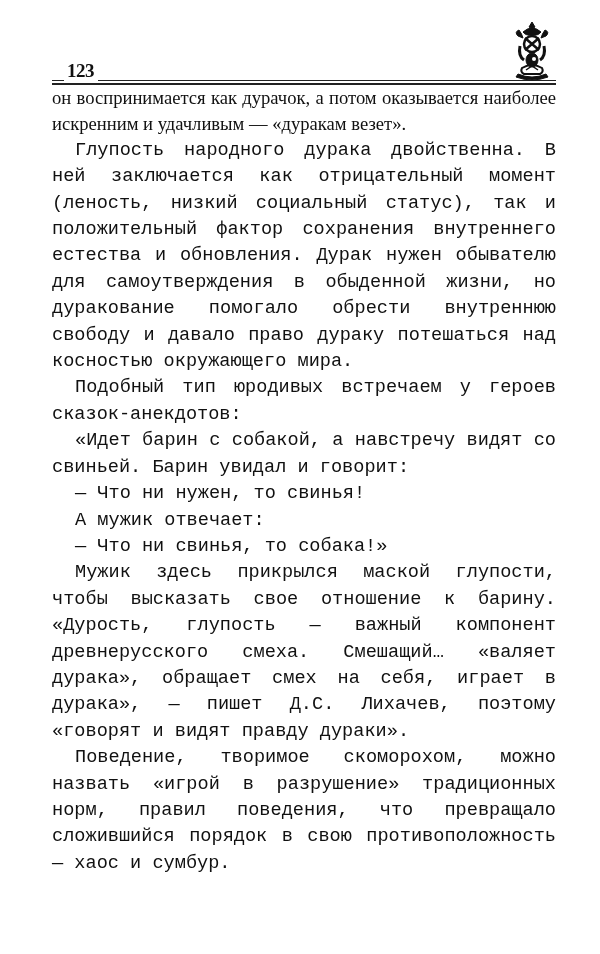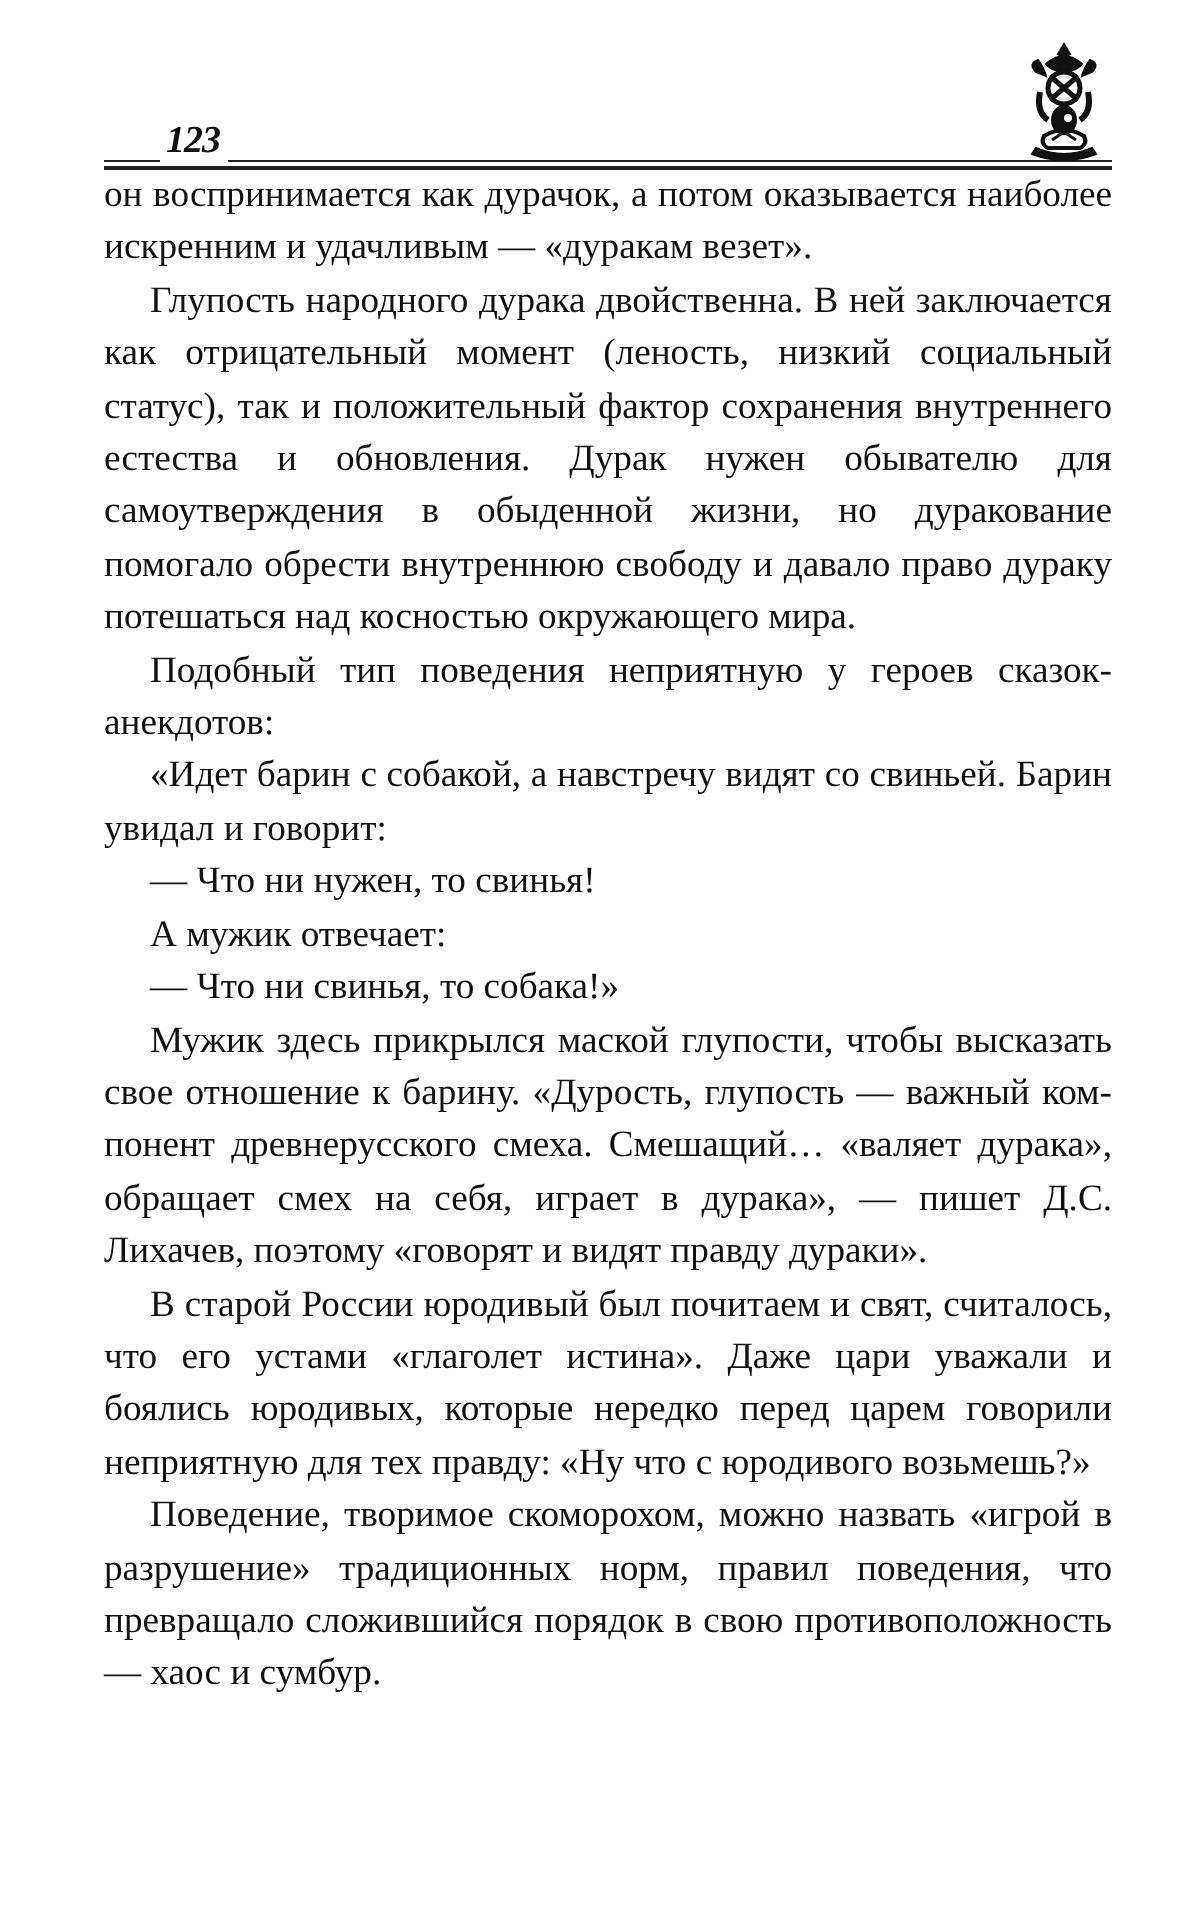--- a/index.html
+++ b/index.html
@@ -1,24 +1,24 @@
 <!DOCTYPE html>
 <html><head>
 <meta charset="utf-8">
 <style>
   html, body { margin: 0; padding: 0; background: #ffffff; }
   body { width: 600px; height: 954px; position: relative; overflow: hidden; font-family: "Liberation Serif", "DejaVu Serif", serif; color: #111; }
   .header { position: absolute; left: 52px; top: 64px; width: 504px; height: 22px; }
-  .page-num { position: absolute; left: 28px; top: -4px; font-weight: bold; font-size: 19px; line-height: 22px; background: #fff; padding: 0 4px 0 3px; letter-spacing: -0.5px; font-style: italic; }
+  .page-num { position: absolute; left: 12px; top: -4px; font-weight: bold; font-size: 19px; line-height: 22px; background: #fff; padding: 0 4px 0 3px; letter-spacing: -0.5px; }
   .rule-thin { position: absolute; left: 0; right: 0; top: 16px; height: 0; border-top: 1.2px solid #222; }
   .rule-thick { position: absolute; left: 0; right: 0; top: 19px; height: 0; border-top: 2px solid #222; }
   .ornament { position: absolute; left: 510px; top: 20px; width: 44px; height: 64px; }
   .text { position: absolute; left: 52px; top: 85px; width: 504px; font-size: 18.6px; line-height: 26.4px; }
   .text p { margin: 0; text-align: justify; text-align-last: left; hyphens: manual; }
-  .text p.ind { text-indent: 23px; }
+  .text p.ind { text-indent: 23px; font-family: Liberation Mono, monospace; }
 </style>
 </head>
 <body>
 
 <div class="header">
   <div class="rule-thin"></div>
   <div class="rule-thick"></div>
   <span class="page-num">123</span>
 </div>
 
@@ -35,22 +35,21 @@
     <circle cx="24" cy="39" r="2" fill="#fff" stroke="none"></circle>
     <path d="M12 48 Q22 42 32 48 Q34 52 30 54 L14 54 Q10 52 12 48 Z" fill="none" stroke-width="2"></path>
     <path d="M8 54 Q22 60 36 54 L38 57 Q22 63 6 57 Z"></path>
     <path d="M16 50 L22 46 L28 50" fill="none" stroke-width="1.5"></path>
   </g>
 </svg>
 
 <div class="text">
   <p>он воспринимается как дурачок, а потом оказывается наиболее искренним и удачливым — «дуракам везет».</p>
   <p class="ind">Глупость народного дурака двойственна. В ней заключается как отрицательный момент (леность, низкий социальный статус), так и положительный фактор сохранения внутреннего естества и обновления. Дурак нужен обывателю для самоутверждения в обыденной жизни, но дуракование помогало обрести внутрен­нюю свободу и давало право дураку потешаться над косностью окружающего мира.</p>
-  <p class="ind">Подобный тип поведения неприятную у героев сказок-анекдотов:</p>
+  <p class="ind">Подобный тип юродивых встречаем у героев сказок-анекдотов:</p>
   <p class="ind">«Идет барин с собакой, а навстречу видят со свиньей. Барин увидал и говорит:</p>
   <p class="ind">— Что ни нужен, то свинья!</p>
   <p class="ind">А мужик отвечает:</p>
   <p class="ind">— Что ни свинья, то собака!»</p>
   <p class="ind">Мужик здесь прикрылся маской глупости, чтобы высказать свое отношение к барину. «Дурость, глупость — важный ком­понент древнерусского смеха. Смешащий… «валяет дурака», обращает смех на себя, играет в дурака», — пишет Д.С. Лихачев, поэтому «говорят и видят правду дураки».</p>
-  <p class="ind">В старой России юродивый был почитаем и свят, считалось, что его устами «глаголет истина». Даже цари уважали и боялись юродивых, которые нередко перед царем говорили неприятную для тех правду: «Ну что с юродивого возьмешь?»</p>
   <p class="ind">Поведение, творимое скоморохом, можно назвать «игрой в разрушение» традиционных норм, правил поведения, что превра­щало сложившийся порядок в свою противоположность — хаос и сумбур.</p>
 
 </div>
 
 </body></html>

